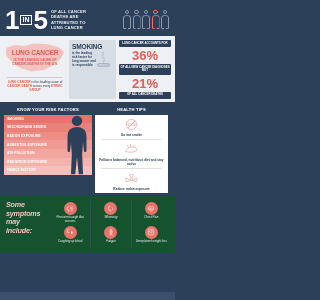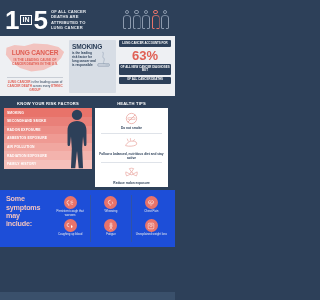--- a/index.html
+++ b/index.html
@@ -74,21 +74,21 @@
               letter-spacing: 0.1px; }
   .body-fig { position: absolute; right: 2px; bottom: -1px; width: 26px; height: 62px; }
 
   .tips-wrap { width: 73px; background: #fff; }
   .tip { text-align: center; padding: 3px 2px 2px; }
   .tip-ic { height: 14px; display: flex; align-items: center; justify-content: center; }
   .tip-tx { font-size: 3.2px; font-weight: bold; color: #2d4059; line-height: 4.2px; margin-top: 1px; }
   .tip-div { height: 1px; background: #dfe3e9; margin: 0 6px; }
 
   
-  .band4 { background: #1d4ed8; padding: 5px 4px; display: flex; gap: 12px; }
+  .band4 { background: #14532d; padding: 5px 4px; display: flex; gap: 12px; font-style: italic; }
   .sym-head { width: 34px; color: #f2c3bf; font-size: 7.2px; font-weight: bold;
               line-height: 8.4px; letter-spacing: -0.2px; padding-left: 2px; }
   .sym-grid { flex: 1; display: grid; grid-template-columns: repeat(3, 1fr);
               grid-template-rows: repeat(2, 1fr); }
   .sym { text-align: center; padding: 1px 1px; border-left: 0.7px solid #44587180; }
   .sym:nth-child(3n+1) { border-left: none; }
   .sym-ic { width: 13px; height: 13px; border-radius: 50%; background: #e8736a;
             margin: 0 auto 1px; display: flex; align-items: center; justify-content: center; }
   .sym-tx { font-size: 2.9px; color: #e8ebf0; line-height: 3.6px; }
   .footer-bar { position: absolute; left: 0; right: 0; bottom: 0; height: 8px; background: #3a506b; }
@@ -148,22 +148,23 @@
       <div class="smk-body">is the leading risk factor for lung cancer and is responsible</div>
       <svg class="cig" viewBox="0 0 40 40">
         <path d="M16 6 C22 9,12 14,18 18 C24 22,14 26,19 30" fill="none" stroke="#b9c3d0" stroke-width="2.4" stroke-linecap="round"></path>
         <rect x="6" y="30" width="24" height="5" rx="1" fill="none" stroke="#8b99ad" stroke-width="1.6"></rect>
         <rect x="22" y="30" width="8" height="5" fill="#b9c3d0"></rect>
       </svg>
     </div>
 
     <div class="col-c">
       <div class="stat-lbl">LUNG CANCER ACCOUNTS FOR</div>
-      <div class="stat-num">63%</div>
+      <div class="stat-num">36%</div>
       <div class="stat-lbl">OF ALL NEW CANCER DIAGNOSES BUT</div>
+      <div class="stat-num">21%</div>
       <div class="stat-lbl">OF ALL CANCER DEATHS</div>
     </div>
   </div>
 
   <div class="band3">
 
     <div class="risk-wrap">
       <div class="panel-hdr">KNOW YOUR RISK FACTORS</div>
       <div class="risk-list">
         <div class="risk-row" style="background:#e8736a">SMOKING</div>

